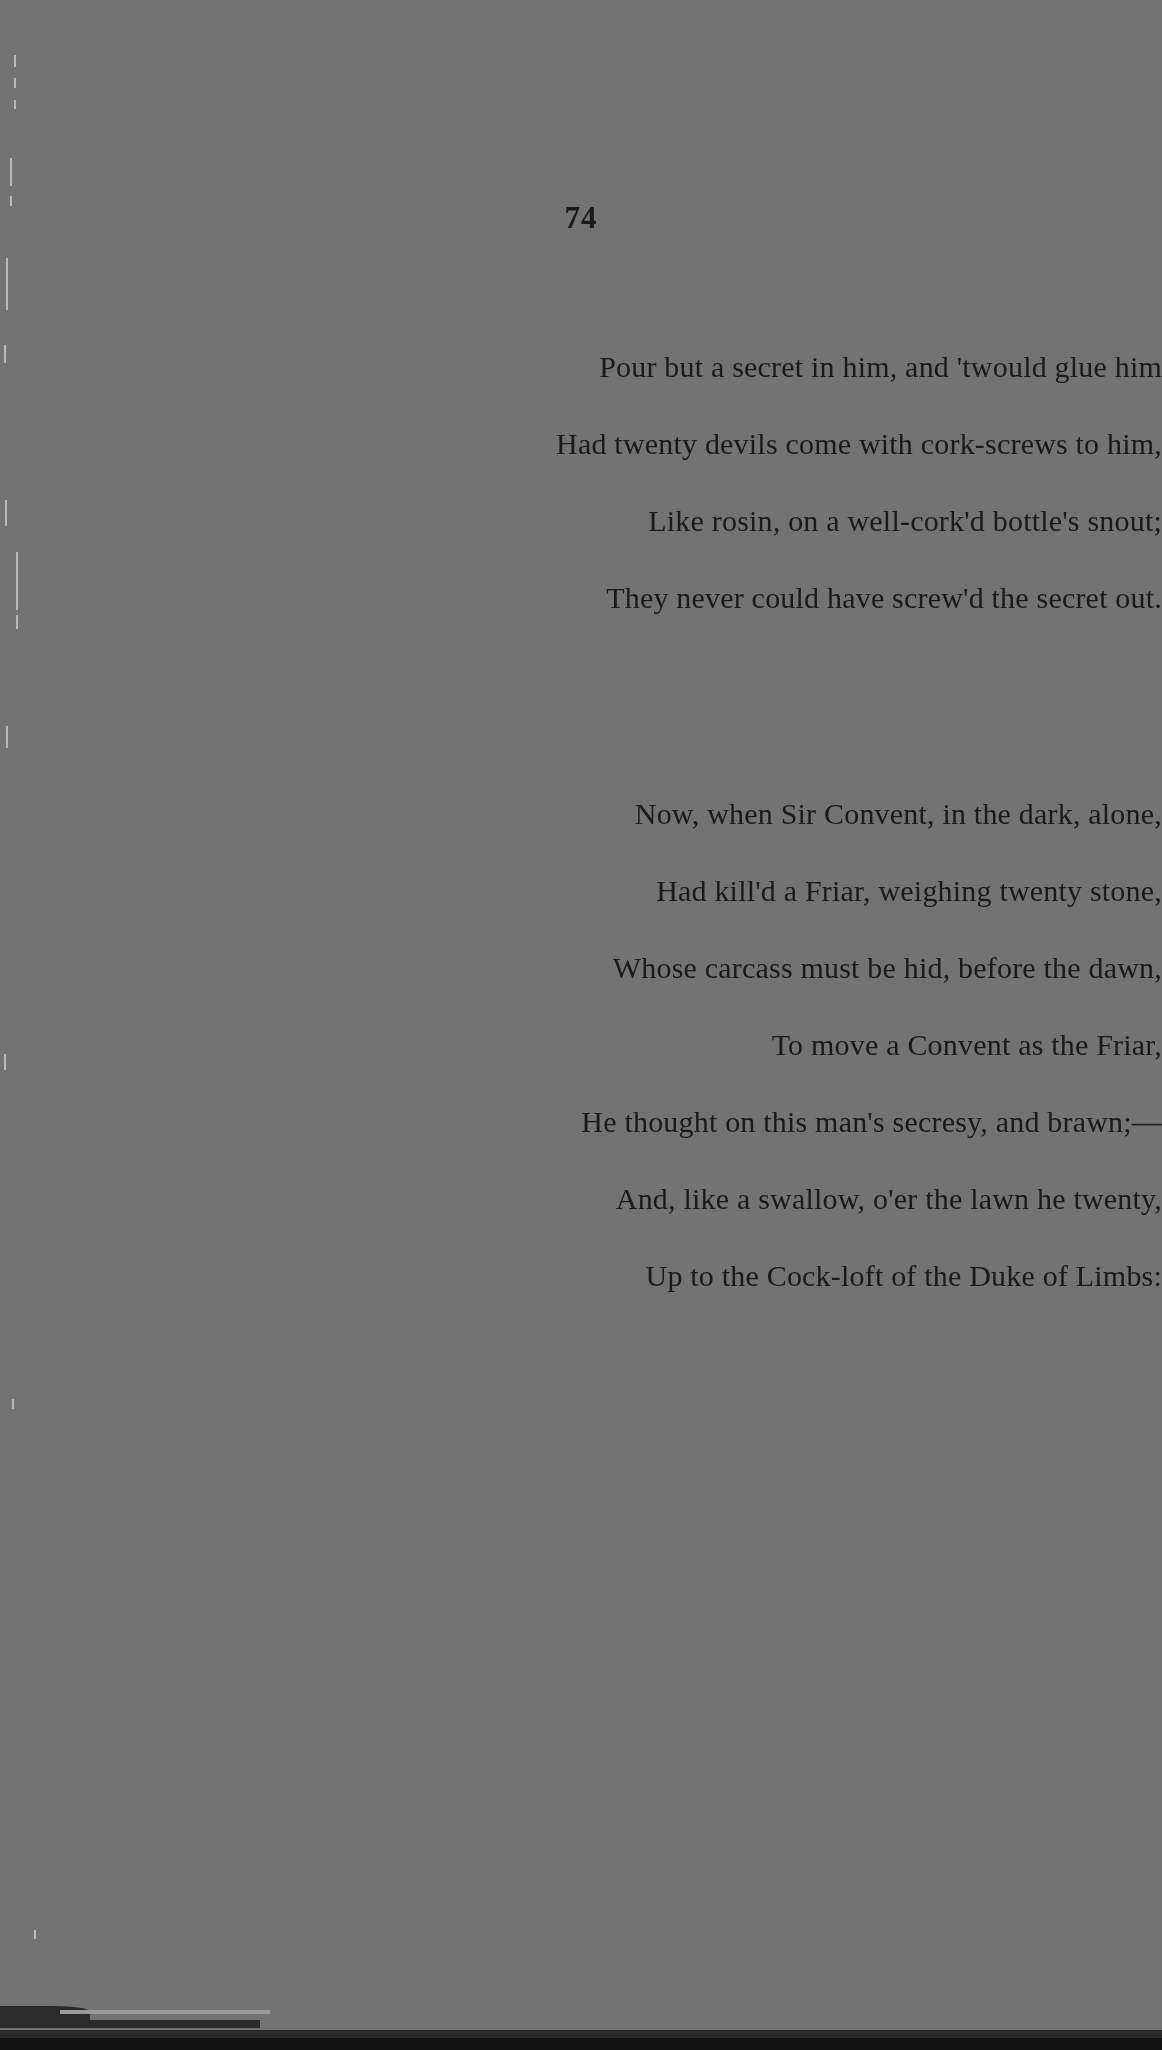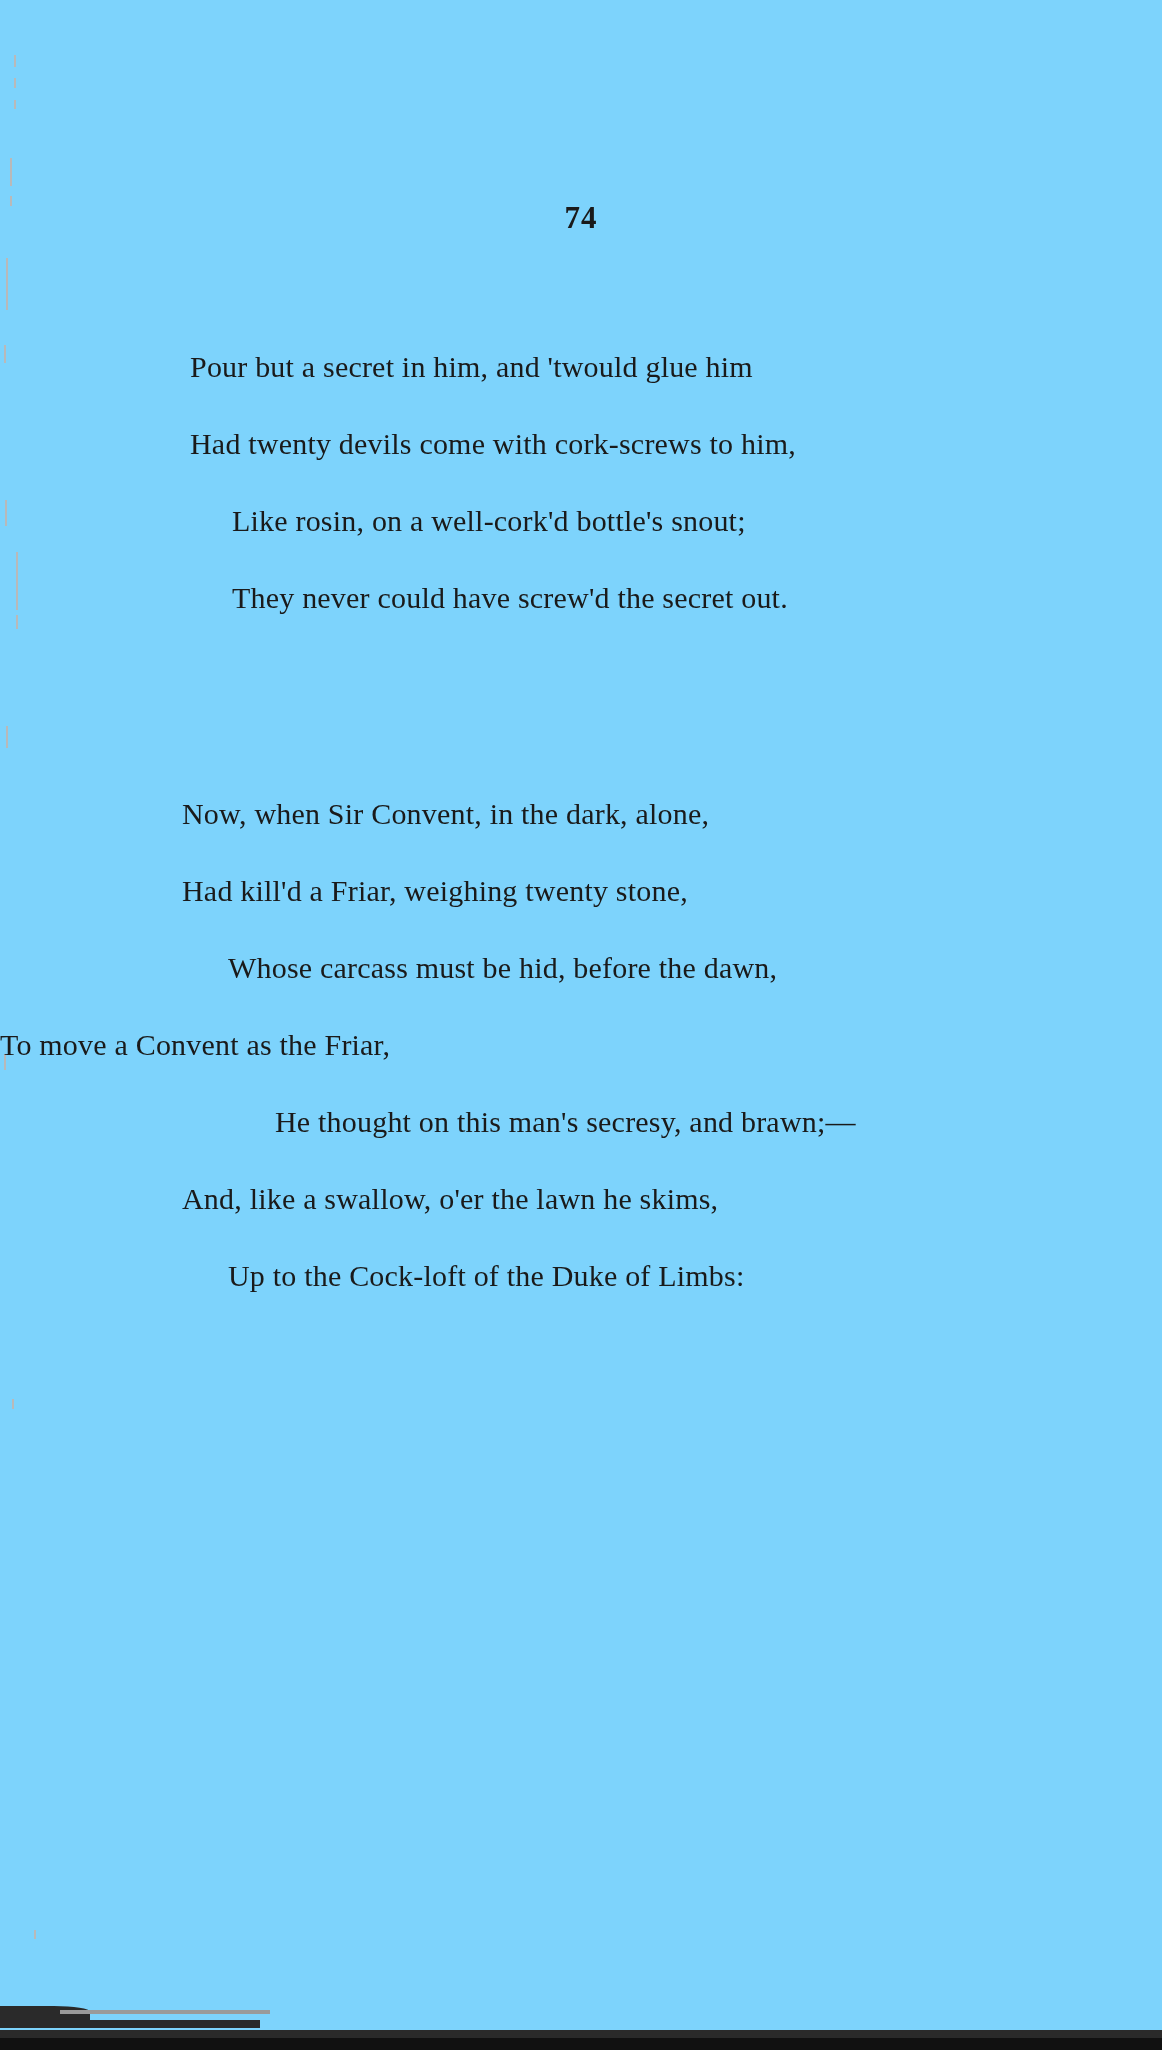--- a/index.html
+++ b/index.html
@@ -8,21 +8,21 @@
     background: #ffffff;
   }
   body {
     font-family: "Liberation Serif", serif;
     color: #1a1a1a;
   }
   #page {
     position: relative;
     width: 1162px;
     height: 2050px;
-    background: #7dd3fc;
+    background: #737373;
     overflow: hidden;
   }
 
   
   .edge-marks {
     position: absolute;
     left: 0;
     top: 0;
     width: 40px;
     height: 2050px;
@@ -62,20 +62,21 @@
     width: 1162px;
   }
   #stanza-1 { top: 328px; }
   #stanza-2 { top: 775px; }
 
   .line {
     font-size: 30px;
     line-height: 77px;
     white-space: pre;
     letter-spacing: 0.2px;
+    text-align: right;
   }
 </style>
 </head>
 <body>
 
 <div id="page">
 
   <div class="edge-marks">
     <div class="mark" style="left:14px; top:55px; width:2px; height:12px;"></div>
     <div class="mark" style="left:14px; top:78px; width:2px; height:10px;"></div>
@@ -100,21 +101,21 @@
       <div class="line" style="padding-left: 190px;">Had twenty devils come with cork-screws to him,</div>
       <div class="line" style="padding-left: 232px;">Like rosin, on a well-cork'd bottle's snout;</div>
       <div class="line" style="padding-left: 232px;">They never could have screw'd the secret out.</div>
     </div>
   <div class="stanza" id="stanza-2">
       <div class="line" style="padding-left: 182px;">Now, when Sir Convent, in the dark, alone,</div>
       <div class="line" style="padding-left: 182px;">Had kill'd a Friar, weighing twenty stone,</div>
       <div class="line" style="padding-left: 228px;">Whose carcass must be hid, before the dawn,</div>
       <div class="line" style="">To move a Convent as the Friar,</div>
       <div class="line" style="padding-left: 228px; margin-left: 47px;">He thought on this man's secresy, and brawn;—</div>
-      <div class="line" style="padding-left: 182px;">And, like a swallow, o'er the lawn he skims,</div>
+      <div class="line" style="padding-left: 182px;">And, like a swallow, o'er the lawn he twenty,</div>
       <div class="line" style="padding-left: 228px;">Up to the Cock-loft of the Duke of Limbs:</div>
     </div>
 
   <div class="bottom-smudge">
     <div class="smudge-band" style="left:0px; bottom:30px; width:90px; height:14px; border-radius:0 40% 0 0;"></div>
     <div class="smudge-band" style="left:0px; bottom:22px; width:260px; height:8px;"></div>
     <div class="smudge-band" style="left:0px; bottom:10px; width:1162px; height:10px;"></div>
     <div class="smudge-band" style="left:0px; bottom:0px; width:1162px; height:12px; background:#111;"></div>
     <div class="smudge-band" style="left:60px; bottom:36px; width:210px; height:4px; background:#9a9a9a;"></div>
   </div>

